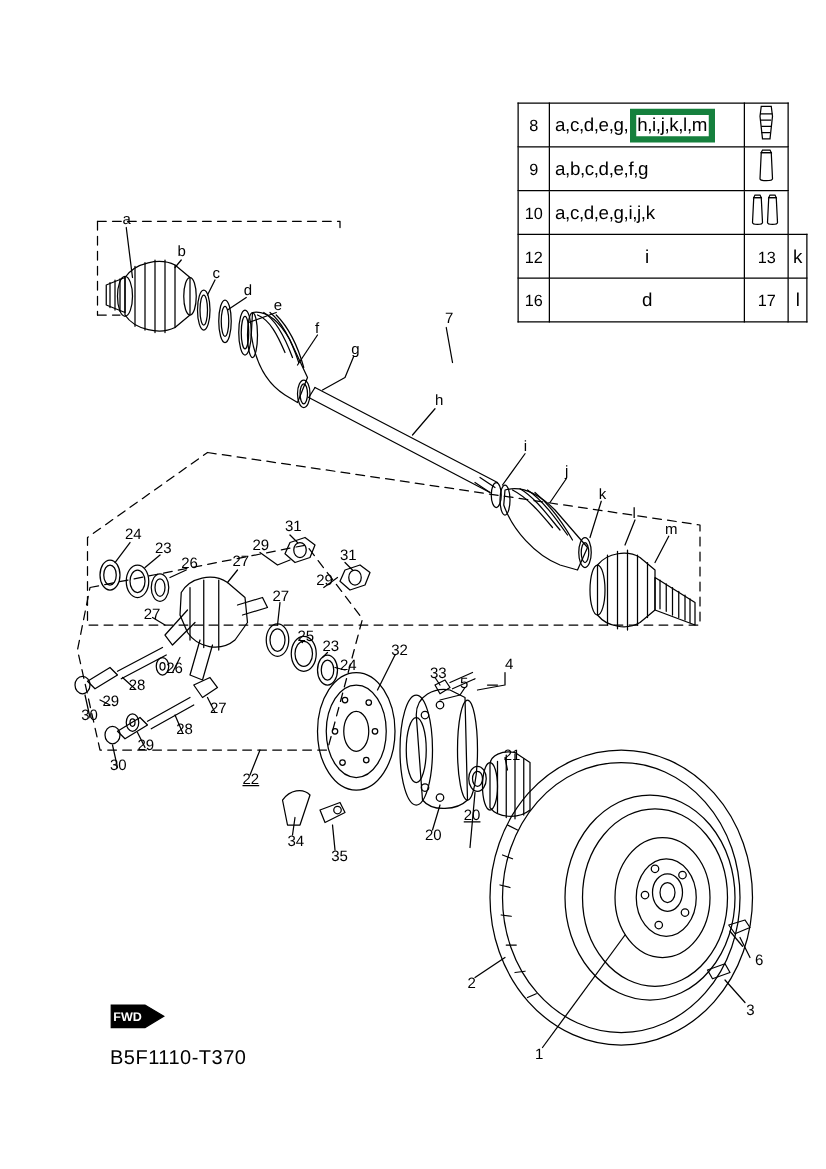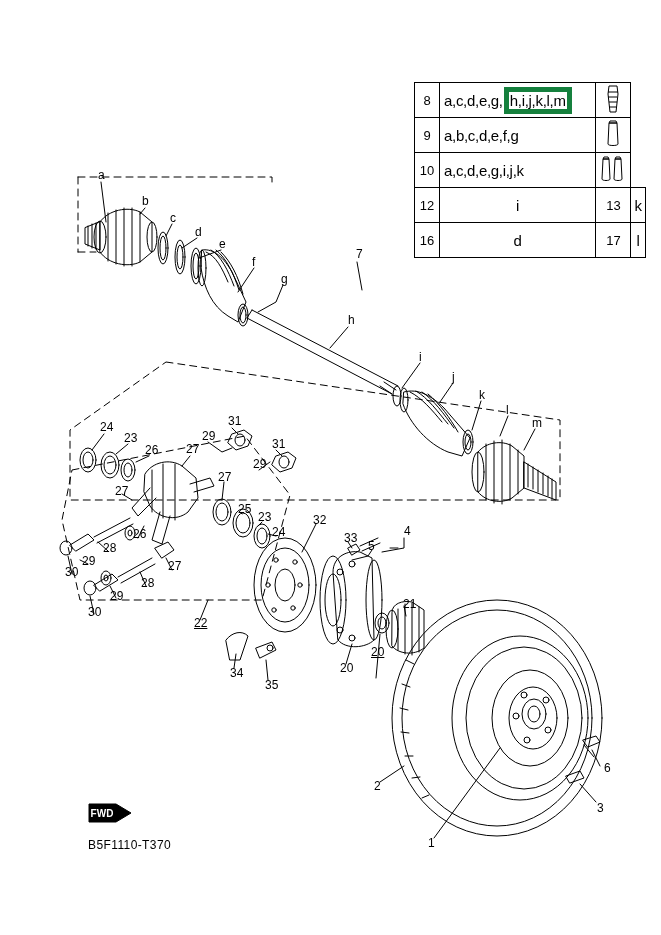--- a/index.html
+++ b/index.html
@@ -88,21 +88,21 @@
     position: absolute;
     left: 88px;
     top: 798px;
     width: 44px;
     height: 30px;
   }
   .partno {
     position: absolute;
     left: 88px;
     top: 838px;
-    font-size: 12px;
+    font-size: 16px;
     letter-spacing: 0.4px;
   }
 </style>
 </head>
 <body>
 
 <div id="stage">
 
   <svg class="art" viewBox="0 0 661 935">
     <g fill="none" stroke="#000" stroke-width="1" stroke-linecap="round" stroke-linejoin="round">

